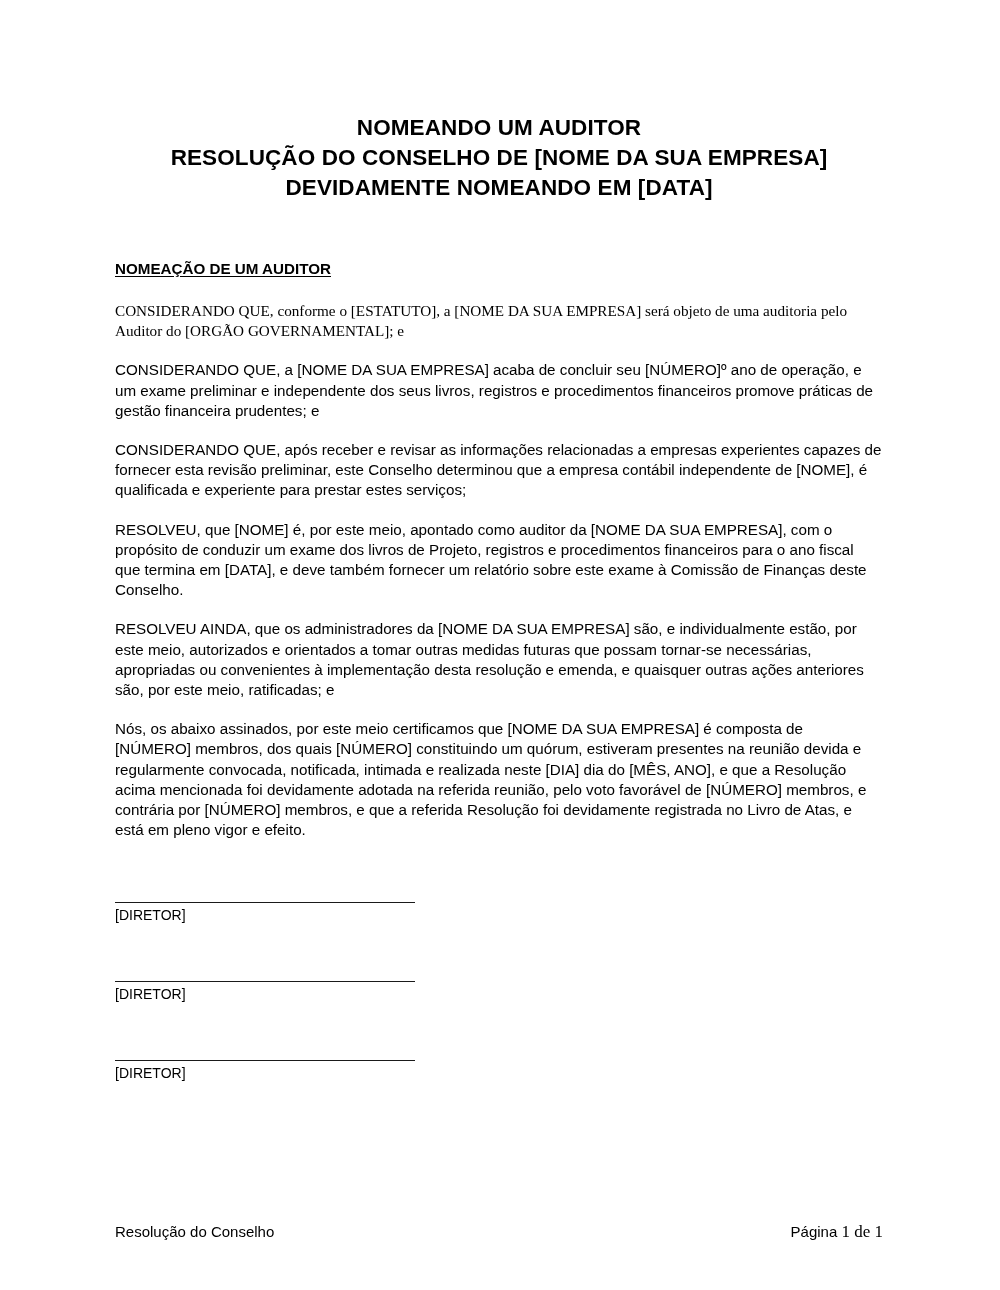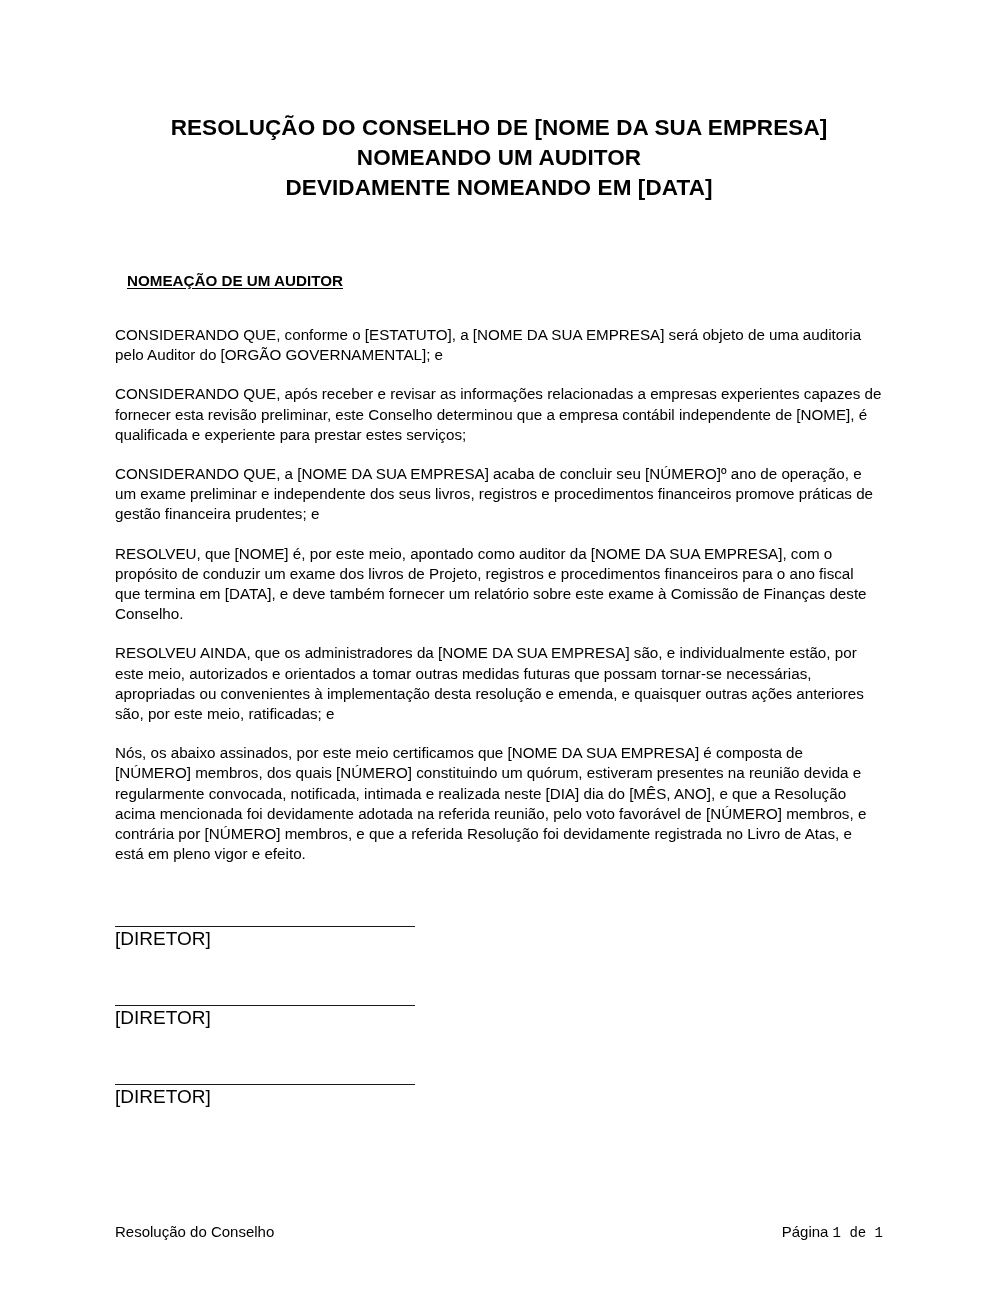--- a/index.html
+++ b/index.html
@@ -38,59 +38,60 @@
     line-height: 30px;
     letter-spacing: 0.1px;
   }
   .doc-title .title-line {
     display: block;
     white-space: nowrap;
   }
 
   
   .section-heading {
-    margin: 12px;
+    margin: 0;
     padding-top: 56px;
     font-size: 15.2px;
     font-weight: bold;
     text-decoration: underline;
     text-underline-offset: 2px;
     line-height: 20px;
   }
 
   
   .body-paragraph {
     margin: 0;
     padding-top: 19px;
     font-size: 15.2px;
     line-height: 20.2px;
     text-align: left;
   }
   .body-paragraph:first-of-type {
     padding-top: 22px;
+    font-family: Liberation Serif, serif;
   }
 
   
   .signatures {
     padding-top: 62px;
   }
   .signature-block {
     margin-bottom: 56px;
   }
   .signature-block:last-child {
     margin-bottom: 0;
   }
   .signature-rule {
     width: 300px;
     height: 0;
     border-top: 1.6px solid #1a1a1a;
     margin: 0 0 2px 0;
   }
   .signature-label {
-    font-size: 19px;
+    font-size: 14px;
     line-height: 20px;
   }
 
   
   .footer {
     position: absolute;
     left: 115px;
     right: 117px;
     top: 1209px;
     display: flex;
@@ -100,43 +101,43 @@
     line-height: 20px;
     margin-top: 13px;
   }
   .footer-right {
     white-space: nowrap;
   }
   .footer-page-word {
     font-family: Liberation Sans, sans-serif;
   }
   .footer-page-numbers {
-    font-family: Liberation Mono, monospace;
-    font-size: 14px;
+    font-family: Liberation Serif, serif;
+    font-size: 17px;
     text-align: right;
   }
 </style>
 </head>
 <body>
 
 <div class="page">
 
   <div class="content">
 
     <h1 class="doc-title">
+      <span class="title-line">NOMEANDO UM AUDITOR</span>
       <span class="title-line">RESOLUÇÃO DO CONSELHO DE [NOME DA SUA EMPRESA]</span>
-      <span class="title-line">NOMEANDO UM AUDITOR</span>
       <span class="title-line">DEVIDAMENTE NOMEANDO EM [DATA]</span>
     </h1>
 
     <h2 class="section-heading">NOMEAÇÃO DE UM AUDITOR</h2>
 
     <p class="body-paragraph">CONSIDERANDO QUE, conforme o [ESTATUTO], a [NOME DA SUA EMPRESA] será objeto de uma auditoria pelo Auditor do [ORGÃO GOVERNAMENTAL]; e</p>
+    <p class="body-paragraph">CONSIDERANDO QUE, a [NOME DA SUA EMPRESA] acaba de concluir seu [NÚMERO]º ano de operação, e um exame preliminar e independente dos seus livros, registros e procedimentos financeiros promove práticas de gestão financeira prudentes; e</p>
     <p class="body-paragraph">CONSIDERANDO QUE, após receber e revisar as informações relacionadas a empresas experientes capazes de fornecer esta revisão preliminar, este Conselho determinou que a empresa contábil independente de [NOME], é qualificada e experiente para prestar estes serviços;</p>
-    <p class="body-paragraph">CONSIDERANDO QUE, a [NOME DA SUA EMPRESA] acaba de concluir seu [NÚMERO]º ano de operação, e um exame preliminar e independente dos seus livros, registros e procedimentos financeiros promove práticas de gestão financeira prudentes; e</p>
     <p class="body-paragraph">RESOLVEU, que [NOME] é, por este meio, apontado como auditor da [NOME DA SUA EMPRESA], com o propósito de conduzir um exame dos livros de Projeto, registros e procedimentos financeiros para o ano fiscal que termina em [DATA], e deve também fornecer um relatório sobre este exame à Comissão de Finanças deste Conselho.</p>
     <p class="body-paragraph">RESOLVEU AINDA, que os administradores da [NOME DA SUA EMPRESA] são, e individualmente estão, por este meio, autorizados e orientados a tomar outras medidas futuras que possam tornar-se necessárias, apropriadas ou convenientes à implementação desta resolução e emenda, e quaisquer outras ações anteriores são, por este meio, ratificadas; e</p>
     <p class="body-paragraph">Nós, os abaixo assinados, por este meio certificamos que [NOME DA SUA EMPRESA] é composta de [NÚMERO] membros, dos quais [NÚMERO] constituindo um quórum, estiveram presentes na reunião devida e regularmente convocada, notificada, intimada e realizada neste [DIA] dia do [MÊS, ANO], e que a Resolução acima mencionada foi devidamente adotada na referida reunião, pelo voto favorável de [NÚMERO] membros, e contrária por [NÚMERO] membros, e que a referida Resolução foi devidamente registrada no Livro de Atas, e está em pleno vigor e efeito.</p>
 
     <div class="signatures">
 
       <div class="signature-block">
         <div class="signature-rule"></div>
         <div class="signature-label">[DIRETOR]</div>
       </div>

